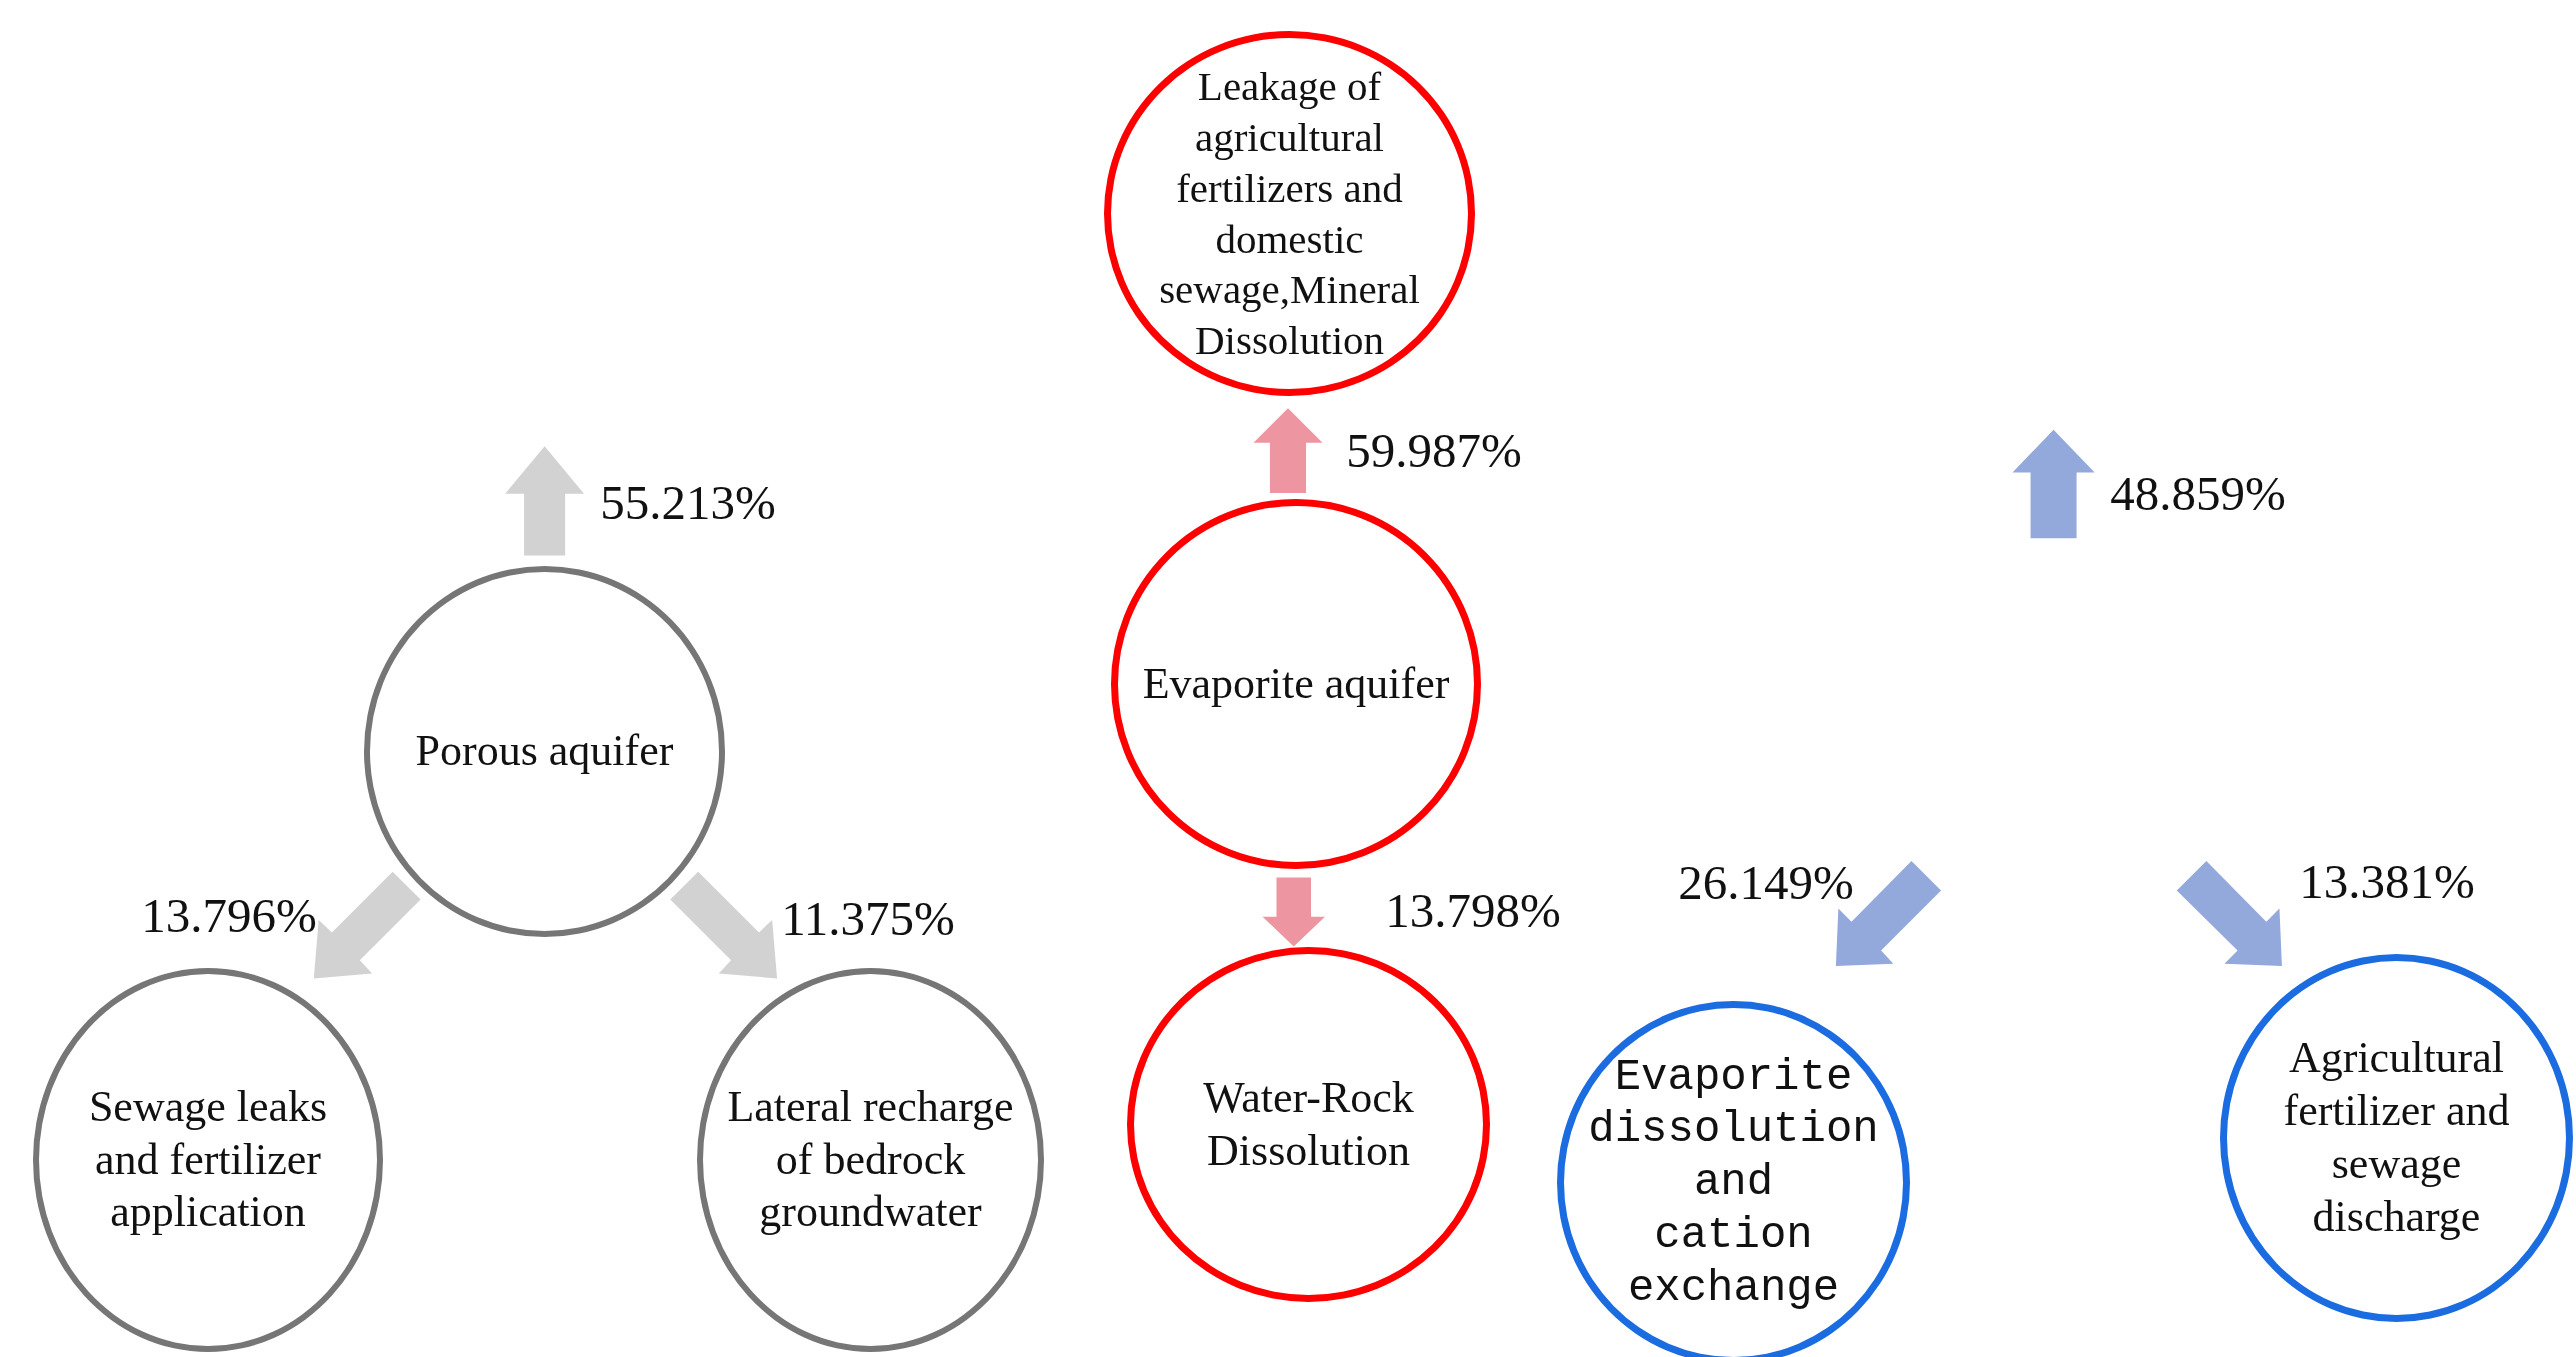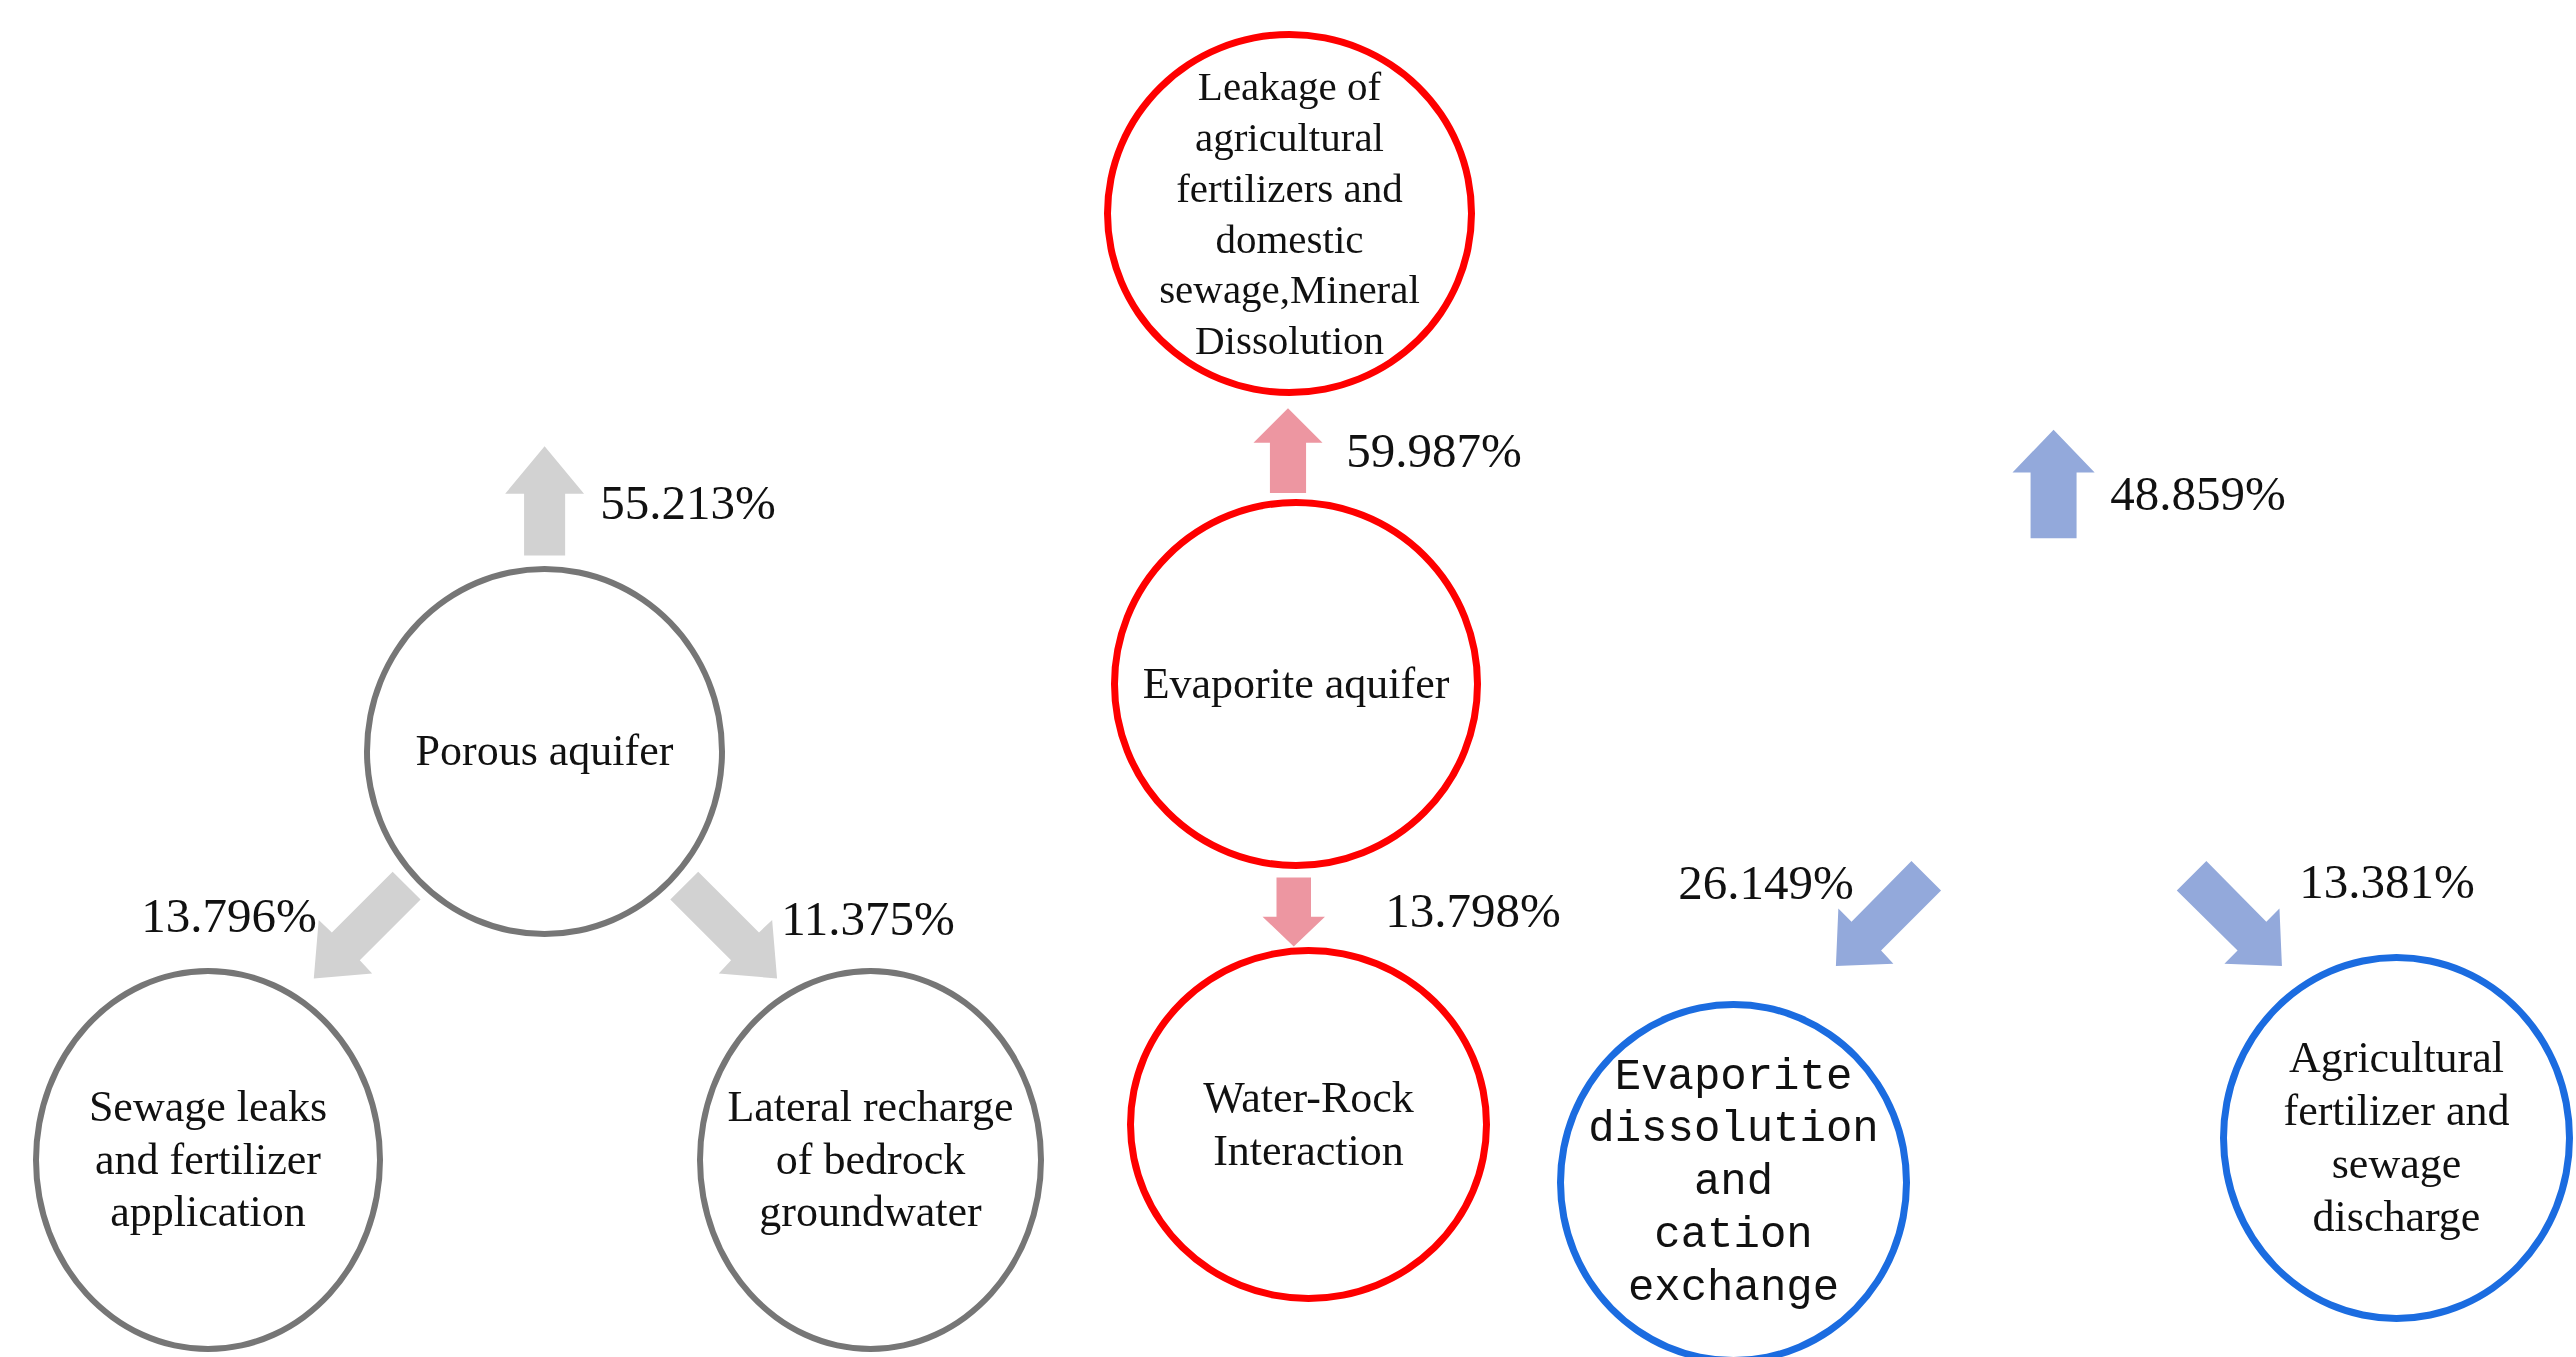--- a/index.html
+++ b/index.html
@@ -88,21 +88,21 @@
 fertilizers and
 domestic
 sewage,Mineral
 Dissolution</span>
   </div>
   <div class="node red" style="left:1111px; top:499px; width:370px; height:370px;">
     <span class="node-label">Evaporite aquifer</span>
   </div>
   <div class="node red" style="left:1127px; top:947px; width:363px; height:355px;">
     <span class="node-label">Water-Rock
-Interaction</span>
+Dissolution</span>
   </div>
 
   <div class="node blue" style="left:1557px; top:1001px; width:353px; height:363px;font-family:Liberation Mono, monospace;">
     <span class="node-label">Evaporite
 dissolution and
 cation
 exchange</span>
   </div>
   <div class="node blue" style="left:2220px; top:954px; width:353px; height:368px;">
     <span class="node-label">Agricultural

